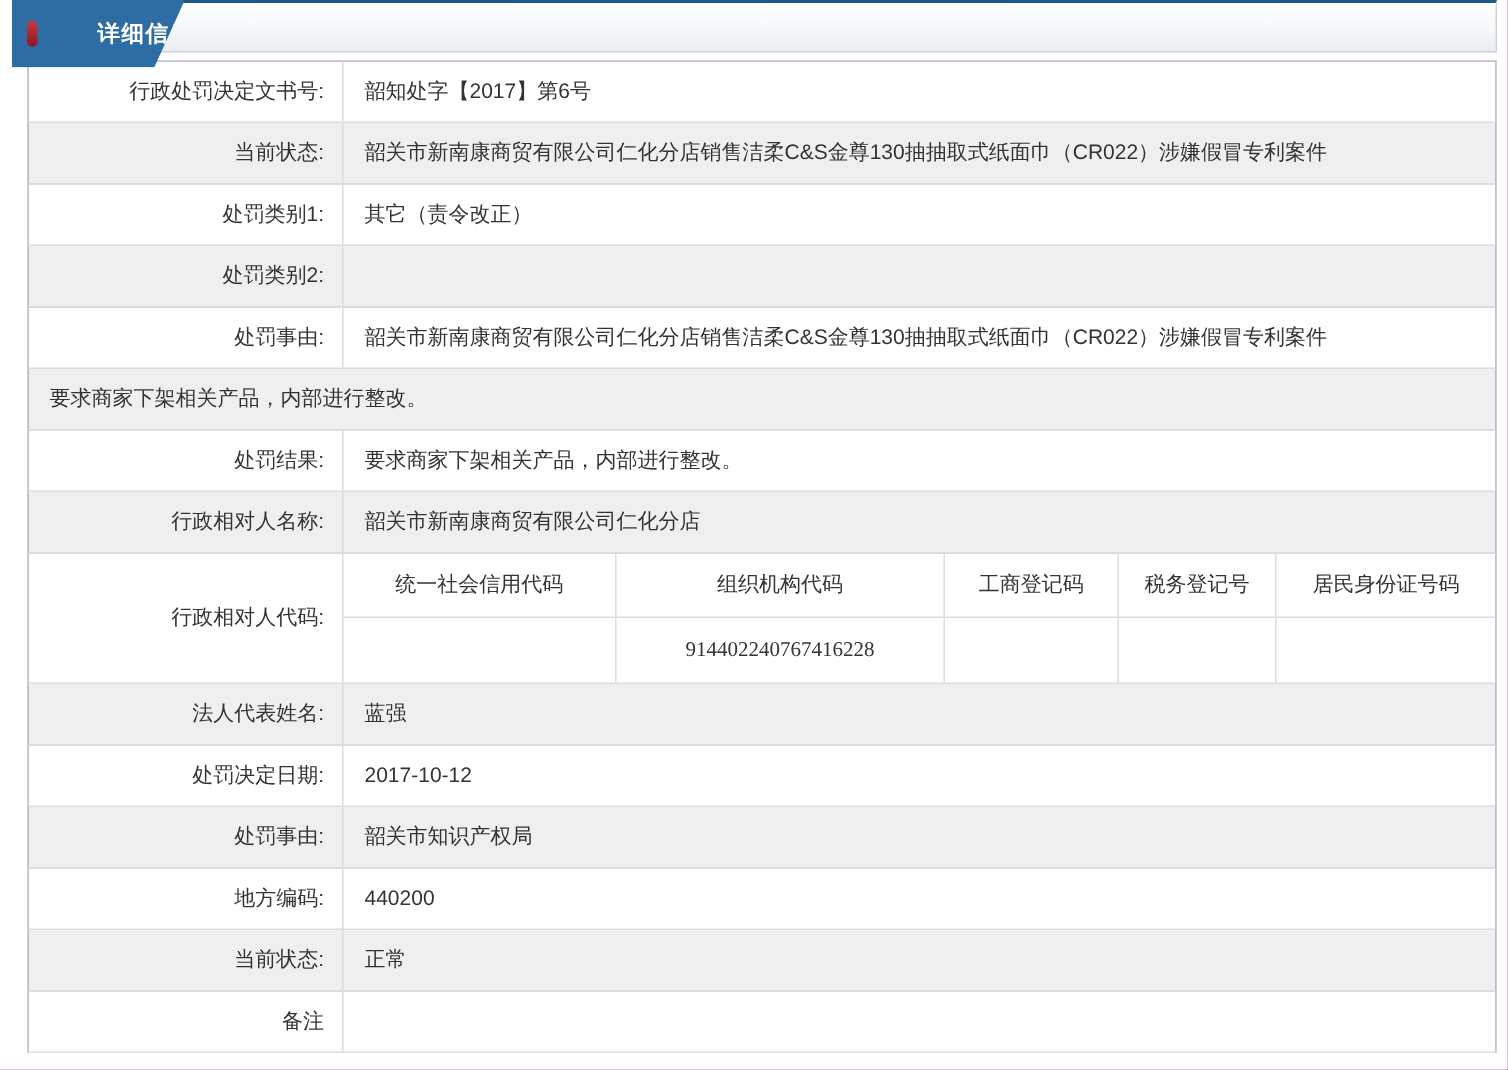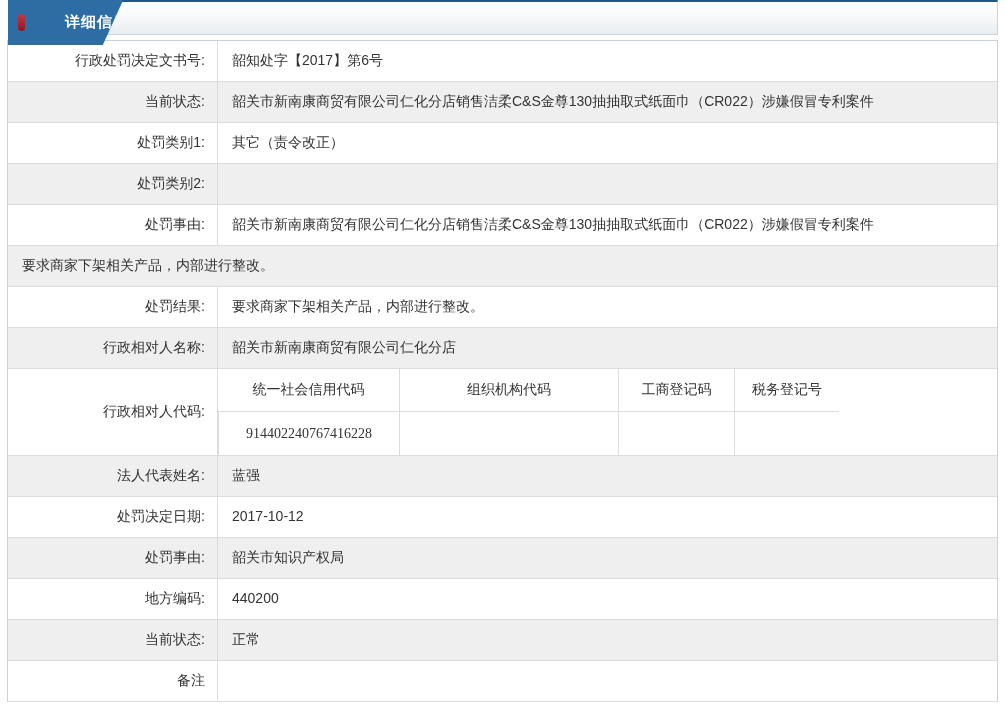--- a/index.html
+++ b/index.html
@@ -42,21 +42,21 @@
     width: 7px; height: 17px; border-radius: 3px;
     background: linear-gradient(180deg, var(--accent-red-top), var(--accent-red-bottom));
     margin-left: 10px;
   }
   .hdr-title {
     color: #ffffff; font-size: 15px; font-weight: bold;
     margin-left: 12px; letter-spacing: 1px; white-space: nowrap;
   }
   
   .tbl {
-    margin: 4px 7px 0 7px;
+    margin: 4px 7px 0 18px;
     border: 1px solid var(--outer-border);
     border-bottom: none;
     background: #701a75;
   }
   .row {
     display: flex;
     background: #ffffff;
     border-bottom: 1px solid var(--border-gray);
     min-height: 41px;
   }
@@ -146,20 +146,21 @@
     <div class="cell-value">韶关市新南康商贸有限公司仁化分店</div>
   </div>
 
   <div class="row code-row">
     <div class="cell-label">行政相对人代码:</div>
     <div class="code-grid">
       <div class="code-cell head first">统一社会信用代码</div>
       <div class="code-cell head">组织机构代码</div>
       <div class="code-cell head">工商登记码</div>
       <div class="code-cell head">税务登记号</div>
+      <div class="code-cell head">居民身份证号码</div>
       <div class="code-cell first"></div>
       <div class="code-cell">914402240767416228</div>
       <div class="code-cell"></div>
       <div class="code-cell"></div>
       <div class="code-cell"></div>
     </div>
   </div>
 
   <div class="row alt">
     <div class="cell-label">法人代表姓名:</div>

